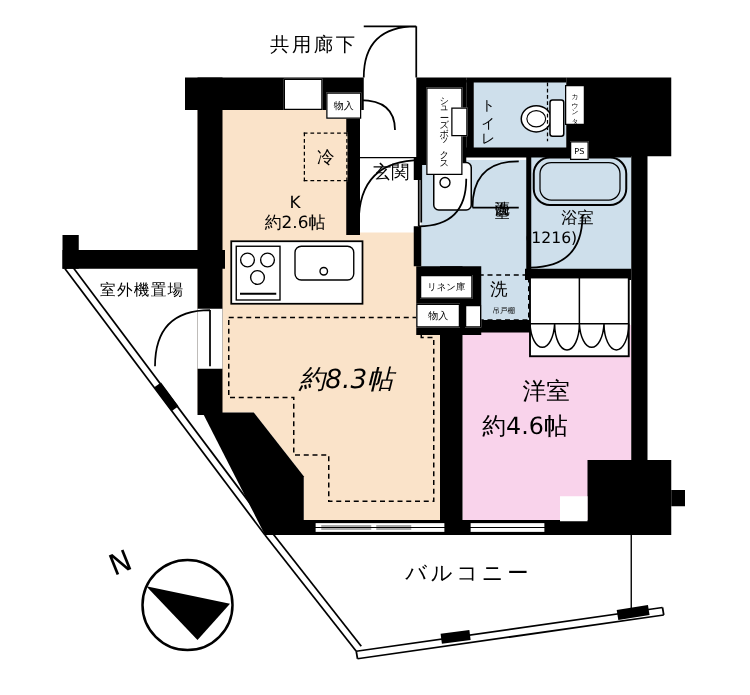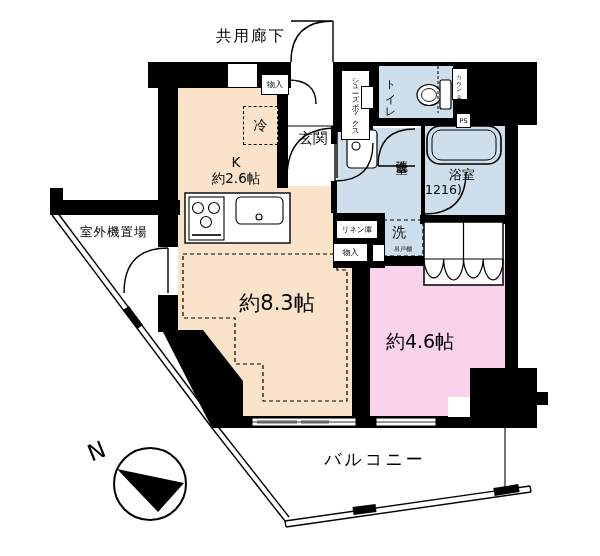--- a/index.html
+++ b/index.html
@@ -165,24 +165,25 @@
 <div class="box" style="left:372px;top:244px;width:13px;height:18px;"></div>
 <div class="box dashedbox" style="left:243px;top:106px;width:35px;height:39px;background:#FAE3C9;font-size:14px;">
       <span>冷</span>
     </div>
 
 <div class="lbl" style="left:216px;top:28px;font-size:15.5px;letter-spacing:2px;">共用廊下</div>
 <div class="lbl c" style="left:290px;top:94px;width:46px;font-size:14.5px;margin-top:36px;">玄関</div>
 <div class="lbl v" style="left:383px;top:72px;font-size:11px;height:46px;">トイレ</div>
 <div class="lbl c" style="left:216px;top:155px;width:40px;font-size:13.5px;">K</div>
 <div class="lbl c" style="left:206px;top:171px;width:60px;font-size:13.5px;">約2.6帖</div>
-<div class="lbl c" style="left:227px;top:291px;width:100px;font-size:21px;">約8.3帖</div>
+<div class="lbl c" style="left:227px;top:291px;width:100px;font-size:21px;font-style:italic;">約8.3帖</div>
 <div class="lbl v" style="left:394px;top:151px;font-size:12px;height:62px;">洗面室</div>
 <div class="lbl c" style="left:383px;top:224px;width:32px;font-size:14px;">洗</div>
 <div class="lbl c" style="left:385px;top:246px;width:36px;font-size:6px;">吊戸棚</div>
 <div class="lbl c" style="left:431px;top:168px;width:62px;font-size:13px;">浴室</div>
 <div class="lbl c" style="left:410px;top:183px;width:62px;font-size:12.5px;">(1216)</div>
+<div class="lbl c" style="left:397px;top:303px;width:80px;font-size:19px;">洋室</div>
 <div class="lbl c" style="left:370px;top:331px;width:100px;font-size:19px;">約4.6帖</div>
 <div class="lbl" style="left:80px;top:225px;font-size:12.5px;letter-spacing:1px;">室外機置場</div>
 <div class="lbl c" style="left:310px;top:450px;width:130px;font-size:17px;letter-spacing:3px;">バルコニー</div>
 <div class="lbl" style="left:88px;top:438px;font-size:23px;transform:rotate(-22deg);">N</div>
 
 </div>
 
 </body></html>

